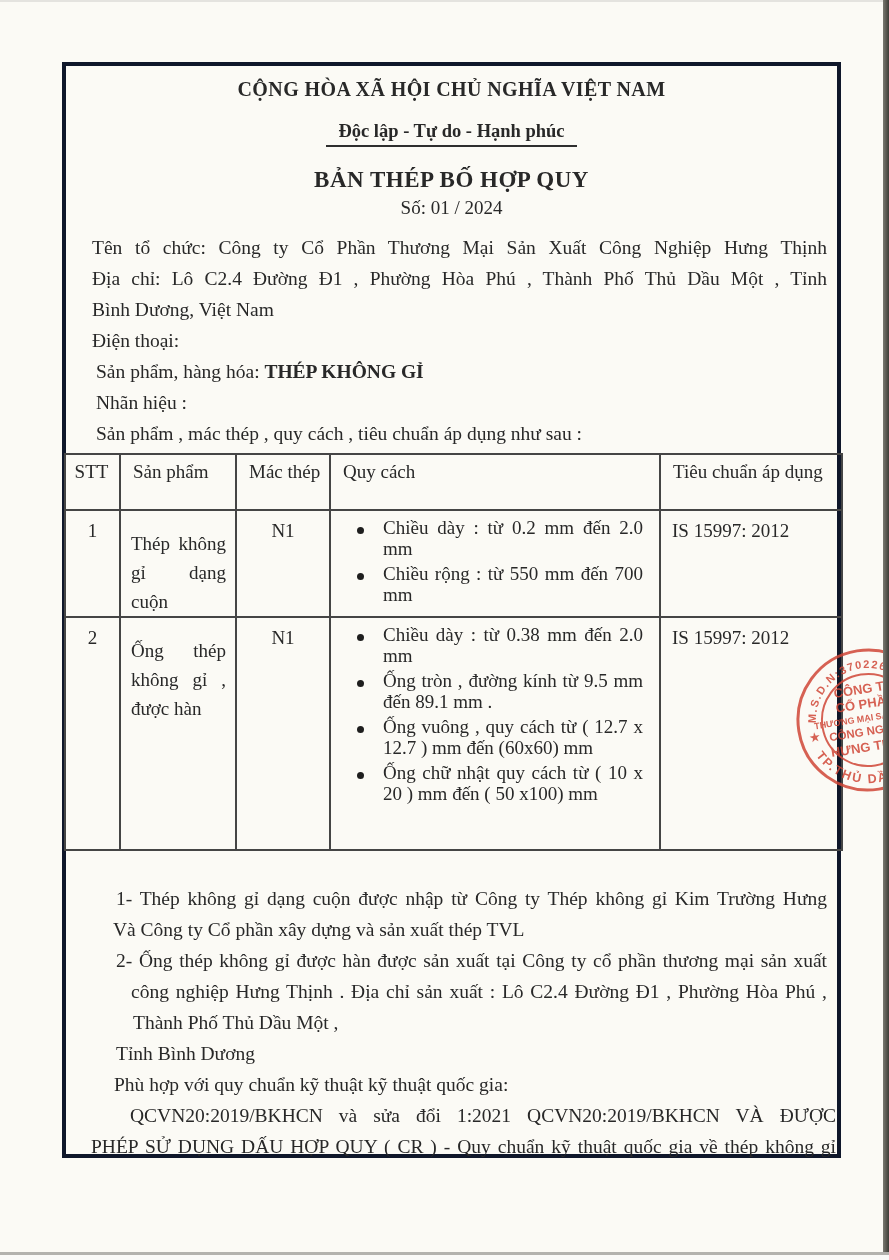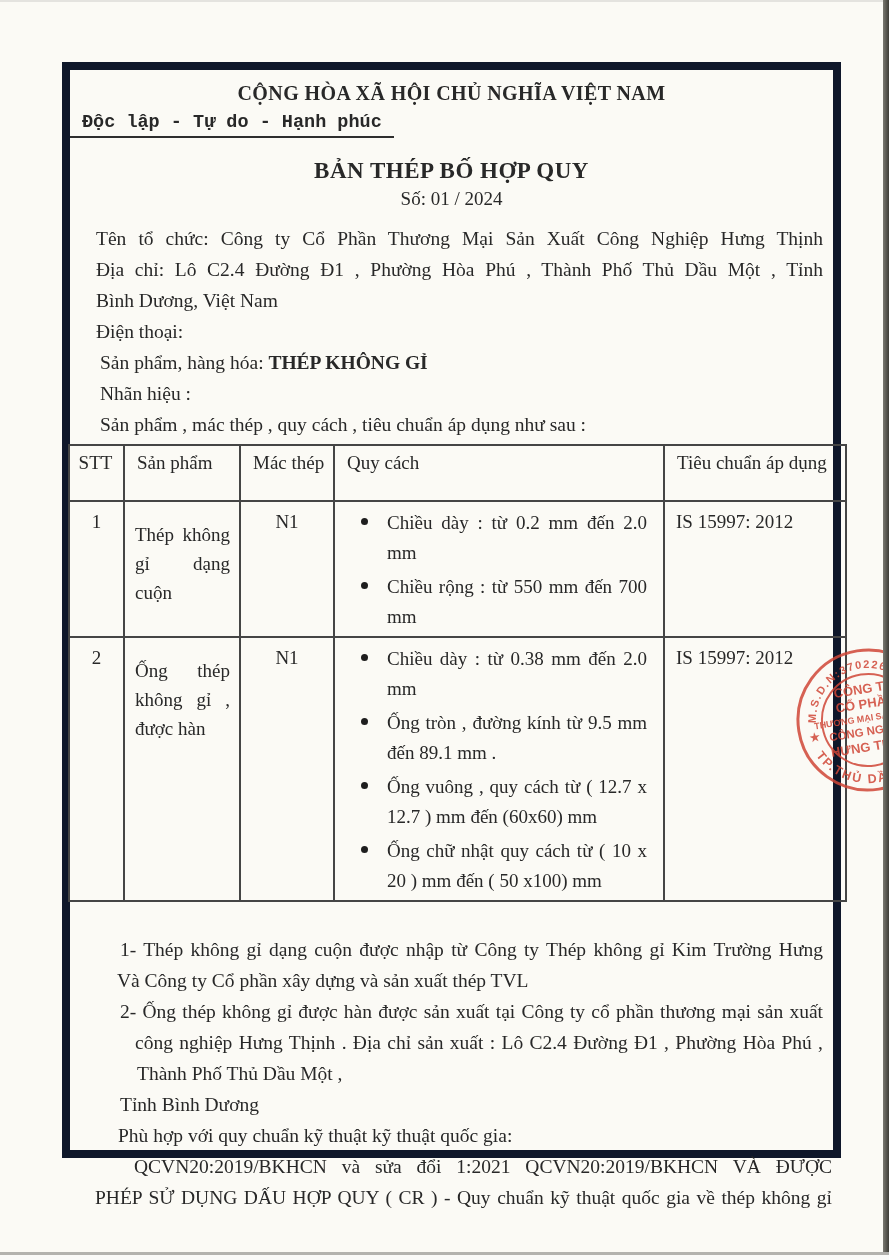--- a/index.html
+++ b/index.html
@@ -9,25 +9,25 @@
     font-family:"Liberation Serif","DejaVu Serif",serif;
   }
   .scan-top { position:absolute; top:0; left:0; width:100%; height:2px; background:#e4e3df; z-index:40; }
   .scan-edge-right { position:absolute; top:0; left:883px; width:6px; height:1254px;
     background:linear-gradient(to right,#7a7971,#3e3d37); z-index:40; }
   .scan-edge-bottom { position:absolute; top:1252px; left:0; width:100%; height:3px; background:#b3b2ae; z-index:40; }
   .scan-below { position:absolute; top:1255px; left:0; width:100%; height:5px; background:#fafaf8; z-index:40; }
 
   .frame {
     position:absolute; left:62px; top:62px; width:779px; height:1096px;
-    border:8px solid #0f172a; box-sizing:border-box; z-index:2;
+    border:4px solid #0f172a; box-sizing:border-box; z-index:2;
   }
 
   .h-line1 { margin-top:12px; text-align:center; font-weight:bold; font-size:20px; letter-spacing:0.4px; }
-  .h-line2-wrap { margin-top:7px;font-family:Liberation Mono, monospace; }
+  .h-line2-wrap { text-align:center; margin-top:20px; }
   .h-line2 { display:inline-block; font-weight:bold; font-size:18.5px;
     border-bottom:2.5px solid #2e2e2e; padding:0 12px 3px 12px; }
   .title { margin-top:20px; text-align:center; font-weight:bold; font-size:23px; letter-spacing:0.5px; }
   .doc-no { margin-top:4px; text-align:center; font-size:19px; }
 
   .p { font-size:19.5px; line-height:31px; margin:0 10px 0 26px; }
   .org-block { margin-top:13px; }
   .jl { text-align:justify; text-align-last:justify; }
   .indent2 { margin-left:30px; }
   .bold { font-weight:bold;text-align:center; }
@@ -43,21 +43,21 @@
   tr.hdr { height:56px; }
   tr.hdr td { padding:6px 6px 6px 12px; font-size:19px; }
   tr.hdr td.c { text-align:center; padding-left:4px; }
   tr.r1 { height:95px; } tr.r2 { height:233px; }
   td.cell-stt { text-align:center; padding-top:9px; }
   td.cell-sp { padding:18px 9px 0 10px; text-align:justify; line-height:29px; }
   td.cell-mt { text-align:center; padding-top:9px; }
   td.cell-qc { padding:6px 10px 0 0; }
   td.cell-tc { padding:9px 4px 0 11px; }
   .bullet { position:relative; padding-left:52px; padding-right:6px; text-align:justify;
-    line-height:30px; margin-bottom:4px; }
+    line-height:21px; margin-bottom:4px; }
   .bullet .dot { position:absolute; left:26px; top:10px; width:7px; height:7px;
     border-radius:50%; background:#1e1e1e; }
 
   .notes { margin-top:32px;padding-left:24px; }
   .final-para { margin:0; padding:0 1px; }
   .final-l1 { padding-left:40px; }
 
   .stamp-svg { position:absolute; left:765px; top:617px; width:206px; height:206px;
     z-index:20; opacity:0.85; }
   .stamp-svg text { font-family:"Liberation Sans","DejaVu Sans",sans-serif; }

